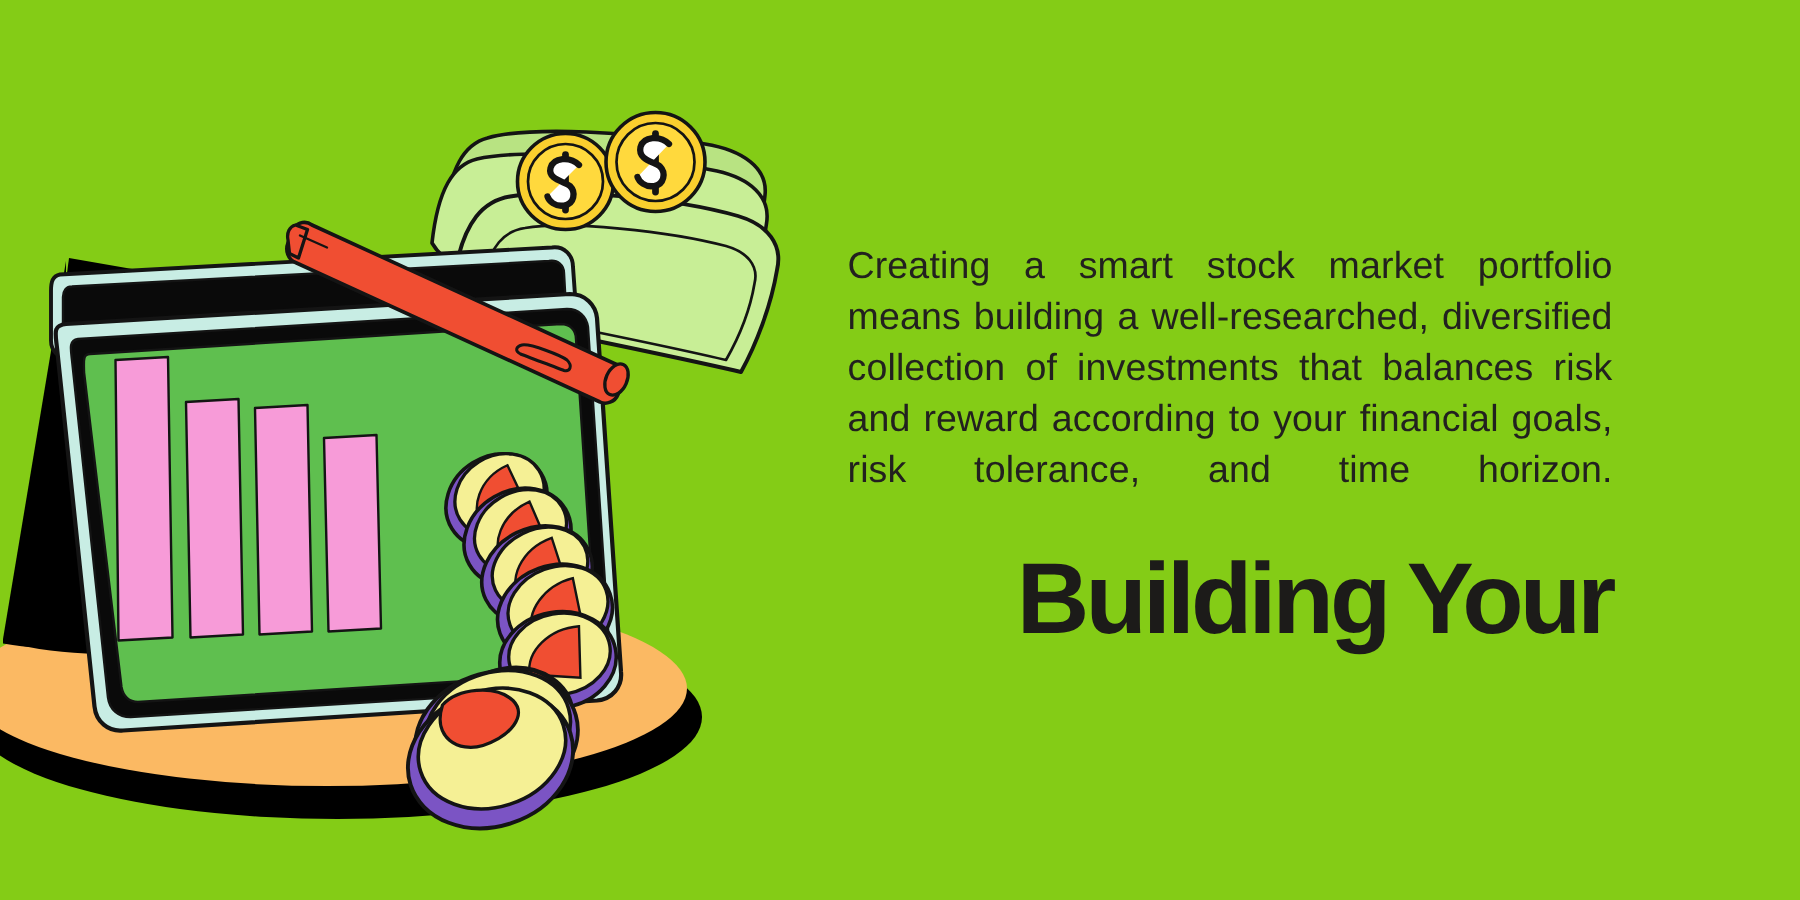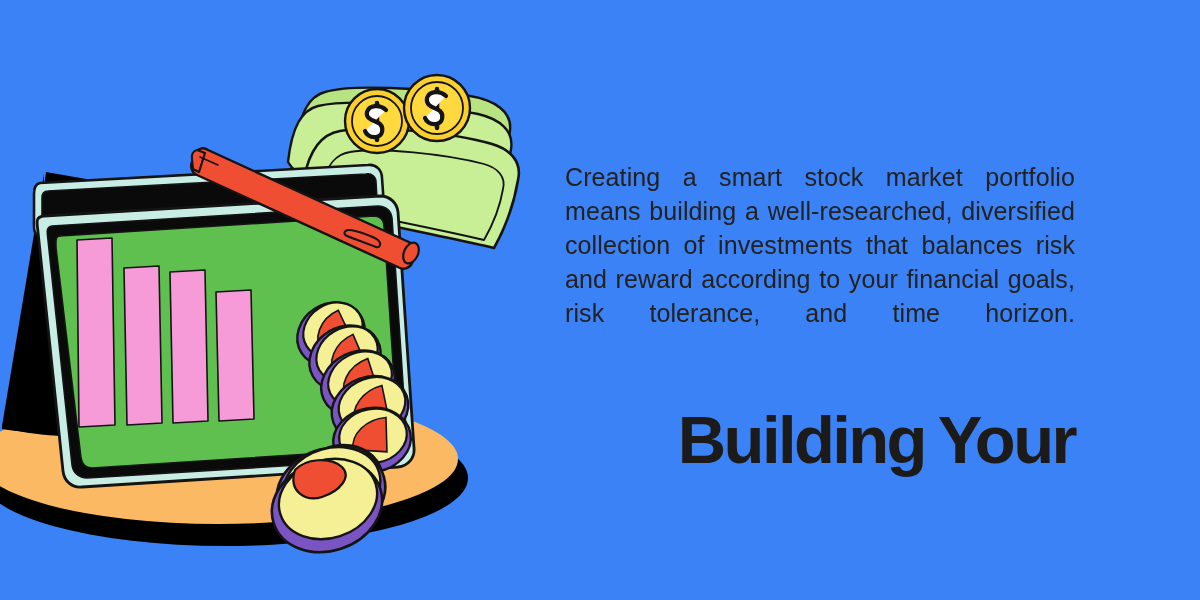--- a/index.html
+++ b/index.html
@@ -11,21 +11,21 @@
     width: 1200px;
     height: 600px;
     overflow: hidden;
     background: #F0EDE7;
     font-family: "Liberation Sans", sans-serif;
   }
   #canvas {
     position: relative;
     width: 1200px;
     height: 600px;
-    background: #3b82f6;
+    background: #84cc16;
   }
 
   
   #illustration {
     position: absolute;
     left: 0px;
     top: 0px;
     width: 540px;
     height: 600px;
   }
@@ -63,21 +63,21 @@
   }
   #body-paragraph::after {
     content: "";
     display: inline-block;
     width: 100%;
   }
 
   #headline {
     position: absolute;
     left: -5px;
-    top: 404px;
+    top: 364px;
     width: 515px;
     margin: 0;
     font-family: "Liberation Sans", sans-serif;
     font-size: 67px;
     line-height: 71px;
     font-weight: 700;
     color: #1C1B19;
     text-align: right;
     letter-spacing: -2.6px;
     word-spacing: -2px;

